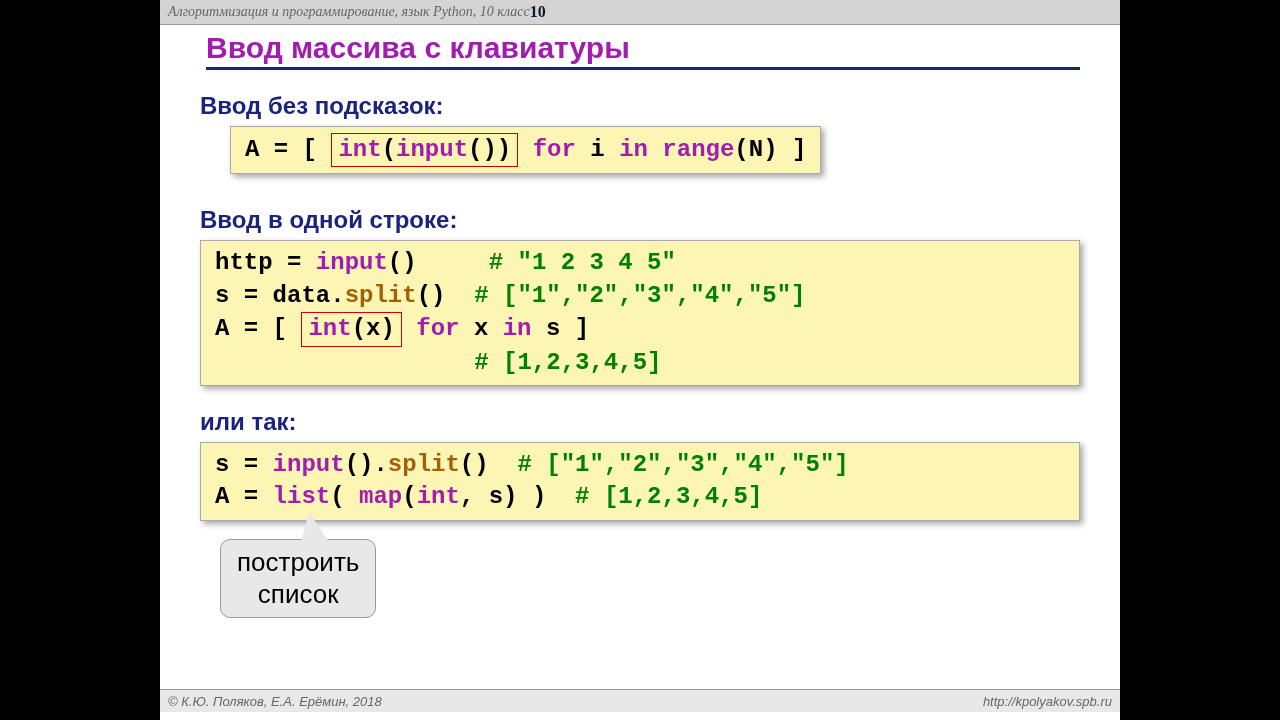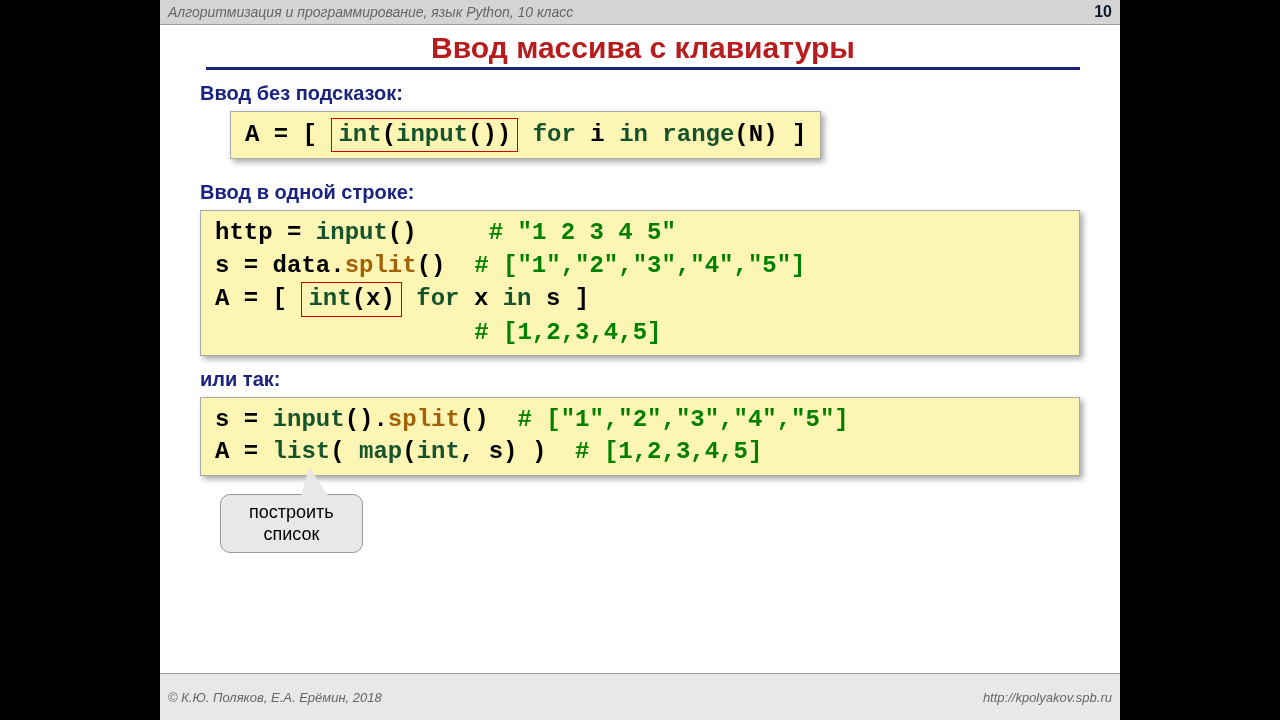--- a/index.html
+++ b/index.html
@@ -17,90 +17,89 @@
     top: 0;
     width: 960px;
     height: 720px;
     background: #fff;
     box-sizing: border-box;
   }
   .header-bar {
     background: #d4d4d4;
     height: 24px;
     display: flex;
-    justify-content: space-between;
     align-items: center;
     padding: 0 8px;
     font-size: 14px;
     font-style: italic;
     color: #666;
     border-bottom: 1px solid #999;
+    font-family: Liberation Serif, serif;
   }
   .header-bar .page-num {
     font-weight: bold;
     font-style: normal;
     color: #0f172a;
     font-size: 16px;
   }
   .content {
     padding: 4px 40px 0 40px;
   }
   .title {
     font-size: 30px;
     font-weight: bold;
-    color: #b91c1c;
+    color: #a21caf;
     margin: 2px 0 4px 6px;
     border-bottom: 3px solid #1a237e;
     padding-bottom: 2px;
-    text-align: center;
   }
   .subtitle {
-    font-size: 20px;
+    font-size: 24px;
     font-weight: bold;
     color: #1a237e;
-    margin: 12px 0 6px 0;
+    margin: 22px 0 6px 0;
   }
   .codebox {
     background: #fcf5b3;
     border: 1px solid #aaa;
     box-shadow: 3px 3px 6px rgba(0,0,0,0.35);
     padding: 6px 14px;
     font-family: "Courier New", monospace;
     font-size: 24px;
     font-weight: bold;
     line-height: 1.35;
     color: #000;
     white-space: pre;
     margin-bottom: 10px;
   }
   .codebox.narrow {
     display: inline-block;
     margin-left: 30px;
   }
-  .kw-blue { color: #14532d; }
+  .kw-blue { color: #a21caf; }
   .kw-green { color: #008000; }
   .kw-teal { color: #a16207; }
   .redbox {
     border: 1.5px solid #cc0000;
     padding: 0 6px;
     display: inline-block;
   }
   .callout-row {
     display: flex;
     gap: 30px;
     margin-top: 18px;
     margin-left: 20px;
   }
   .callout {
     position: relative;
     background: #e8e8e8;
     border: 1px solid #999;
     border-radius: 10px;
-    padding: 6px 28px;
-    font-size: 18px;
+    padding: 6px 16px;
+    font-size: 26px;
     text-align: center;
     line-height: 1.25;
     color: #000;
   }
   .callout1::before {
     content: "";
     position: absolute;
     top: -28px;
     left: 80px;
     border-left: 8px solid transparent;
@@ -114,29 +113,29 @@
     content: "";
     position: absolute;
     top: -28px;
     left: 40px;
     border-left: 20px solid transparent;
     border-right: 8px solid transparent;
     border-bottom: 30px solid #e8e8e8;
   }
   .footer {
     position: absolute;
-    bottom: 0;
+    bottom: 8px;
     left: 0;
     right: 0;
     background: #e8e8e8;
     height: 22px;
     display: flex;
     justify-content: space-between;
     align-items: center;
-    padding: 12px 8px;
+    padding: 0 8px;
     font-size: 13px;
     font-style: italic;
     color: #666;
     border-top: 1px solid #999;
   }
   .mono { font-family: "Courier New", monospace; font-weight: bold;}
 </style>
 </head>
 <body>
 

